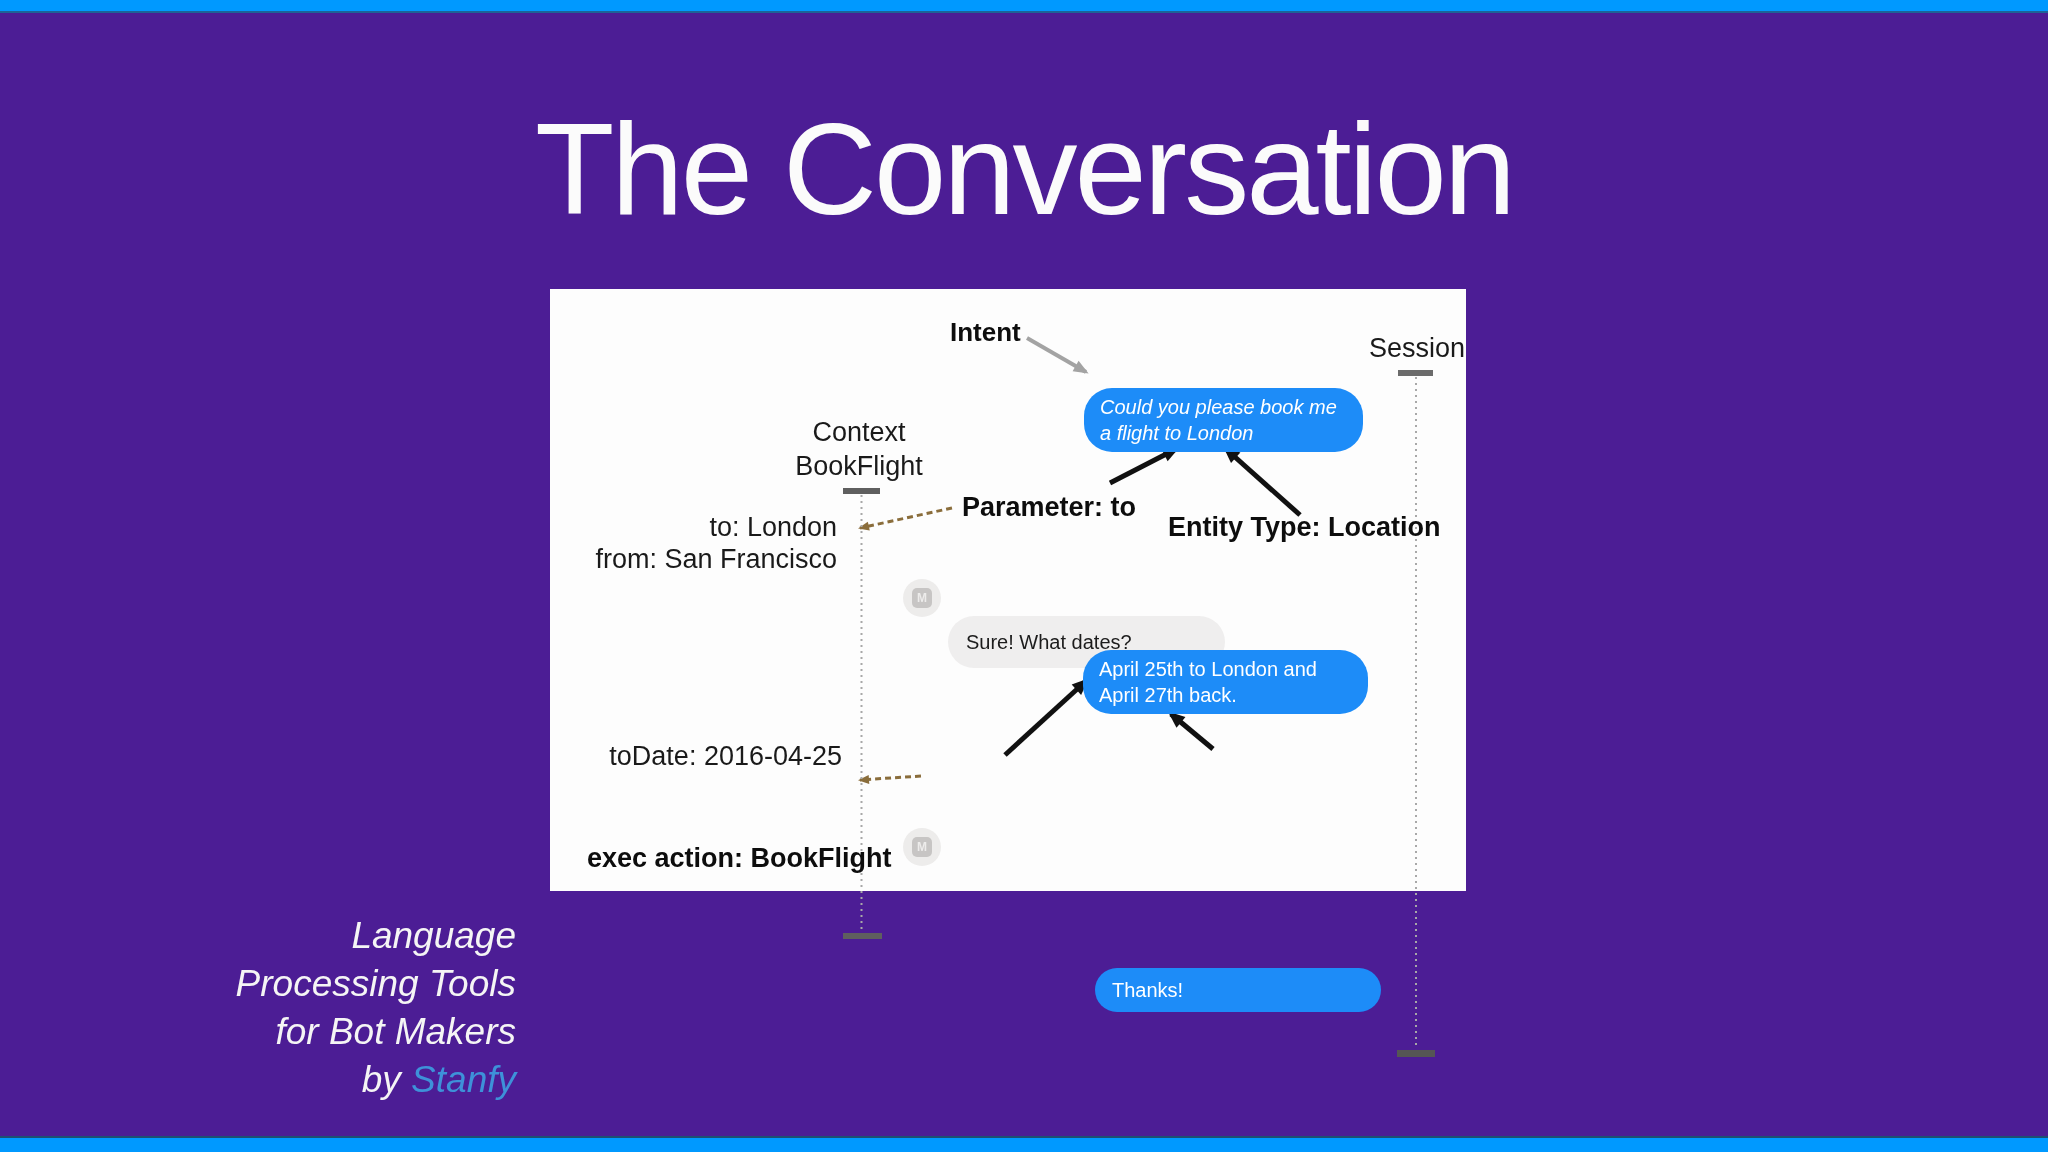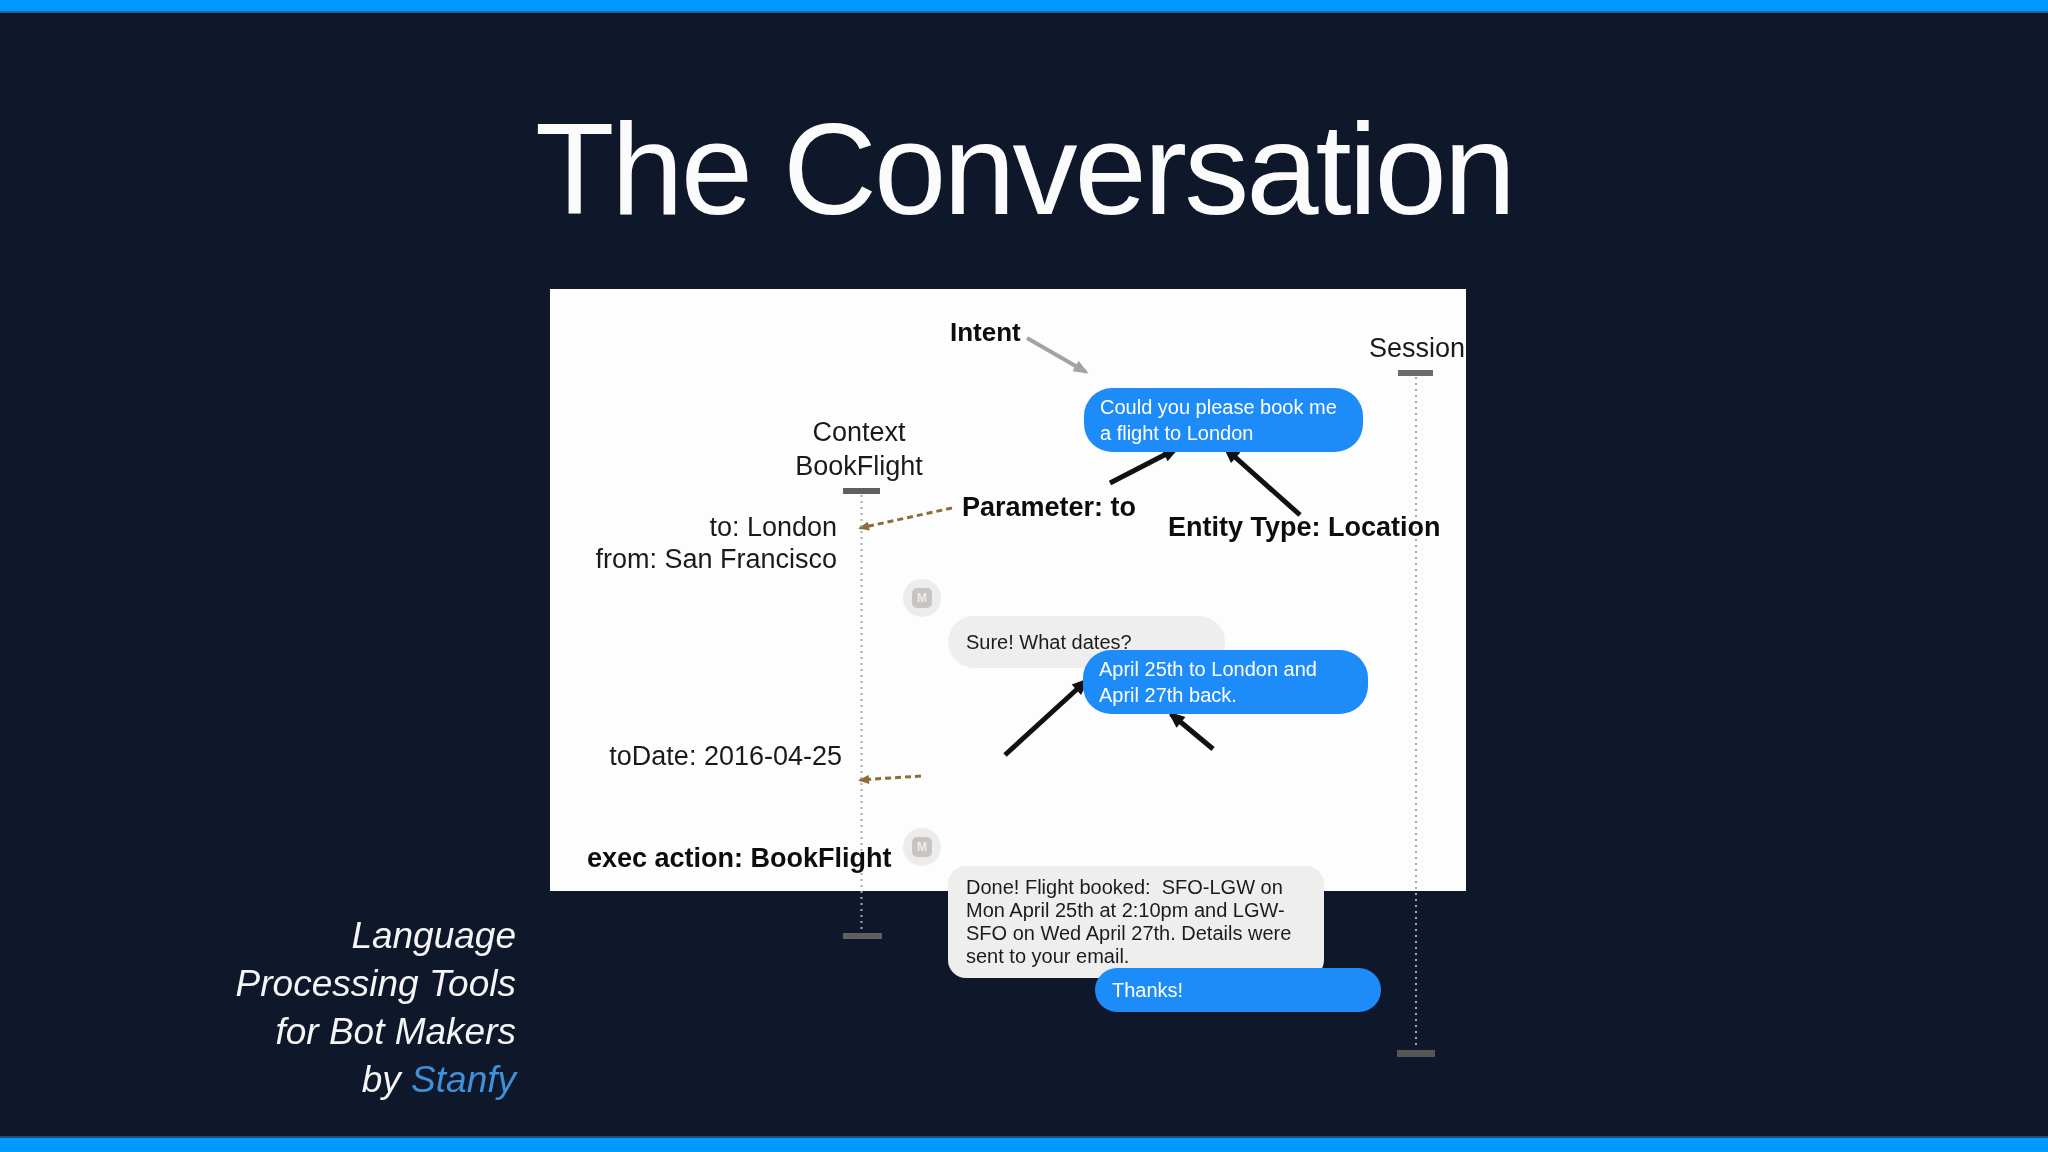--- a/index.html
+++ b/index.html
@@ -1,18 +1,18 @@
 <!DOCTYPE html>
 <html><head>
 <meta charset="utf-8">
 <style>
   html,body{margin:0;padding:0;background:#333231;}
   *{box-sizing:border-box;}
   .canvas{
-    position:relative;width:2048px;height:1152px;background:#0f172a;
+    position:relative;width:2048px;height:1152px;background:#4c1d95;
     overflow:hidden;font-family:"Liberation Sans","DejaVu Sans",sans-serif;
   }
   .strip-top{position:absolute;left:0;top:0;width:100%;height:13px;background:#0099ff;border-bottom:2px solid #1d6397;}
   .strip-bottom{position:absolute;left:0;bottom:0;width:100%;height:16px;background:#0099ff;border-top:2px solid #1d4f73;}
   .slide-title{
     position:absolute;left:0;right:0;top:104px;text-align:center;
     font-size:130px;font-weight:400;letter-spacing:-3px;color:#fbfbfb;line-height:1;
   }
   .footer-text{
     position:absolute;left:0;top:864px;width:516px;text-align:right;
@@ -111,30 +111,29 @@
 
     <div class="abs ann-bold" style="left:618px;top:223px;">Entity Type: Location</div>
 
     <div class="abs ann" style="left:42px;top:443px;width:250px;text-align:right;line-height:48px;">
       <span>toDate: 2016-04-25</span><br>
     </div>
 
     <div class="abs ann-bold" style="left:37px;top:554px;width:250px;text-align:right;">exec action: BookFlight</div>
 
 
-    <div class="bubble bubble-blue" style="left:534px;top:99px;width:279px;padding:6px 16px;line-height:26px;">Could you please book me a flight to London</div>
+    <div class="bubble bubble-blue" style="left:534px;top:99px;width:279px;padding:6px 16px;line-height:26px;font-style:italic;">Could you please book me a flight to London</div>
 
     <div class="avatar" style="left:353px;top:290px;">
       <span class="glyph">M</span>
     </div>
     <div class="bubble bubble-gray" style="left:398px;top:283px;width:277px;padding:13px 18px;line-height:26px;">Sure! What dates?</div>
 
     <div class="bubble bubble-blue" style="left:533px;top:361px;width:285px;padding:6px 16px;line-height:26px;">April 25th to London and April 27th back.</div>
 
     <div class="avatar" style="left:353px;top:539px;">
       <span class="glyph">M</span>
     </div>
-    <div class="bubble bubble-gray" style="left:398px;top:533px;width:376px;padding:10px 18px;line-height:23px;border-radius:18px;">Done! Flight booked:  SFO-LGW on Mon April 25th at 2:10pm and LGW-SFO on Wed April 27th. Details were sent to your email.</div>
 
     <div class="bubble bubble-blue" style="left:545px;top:679px;width:286px;padding:9px 17px;line-height:26px;border-radius:22px;">Thanks!</div>
 
   </div>
 </div>
 
 </body></html>

